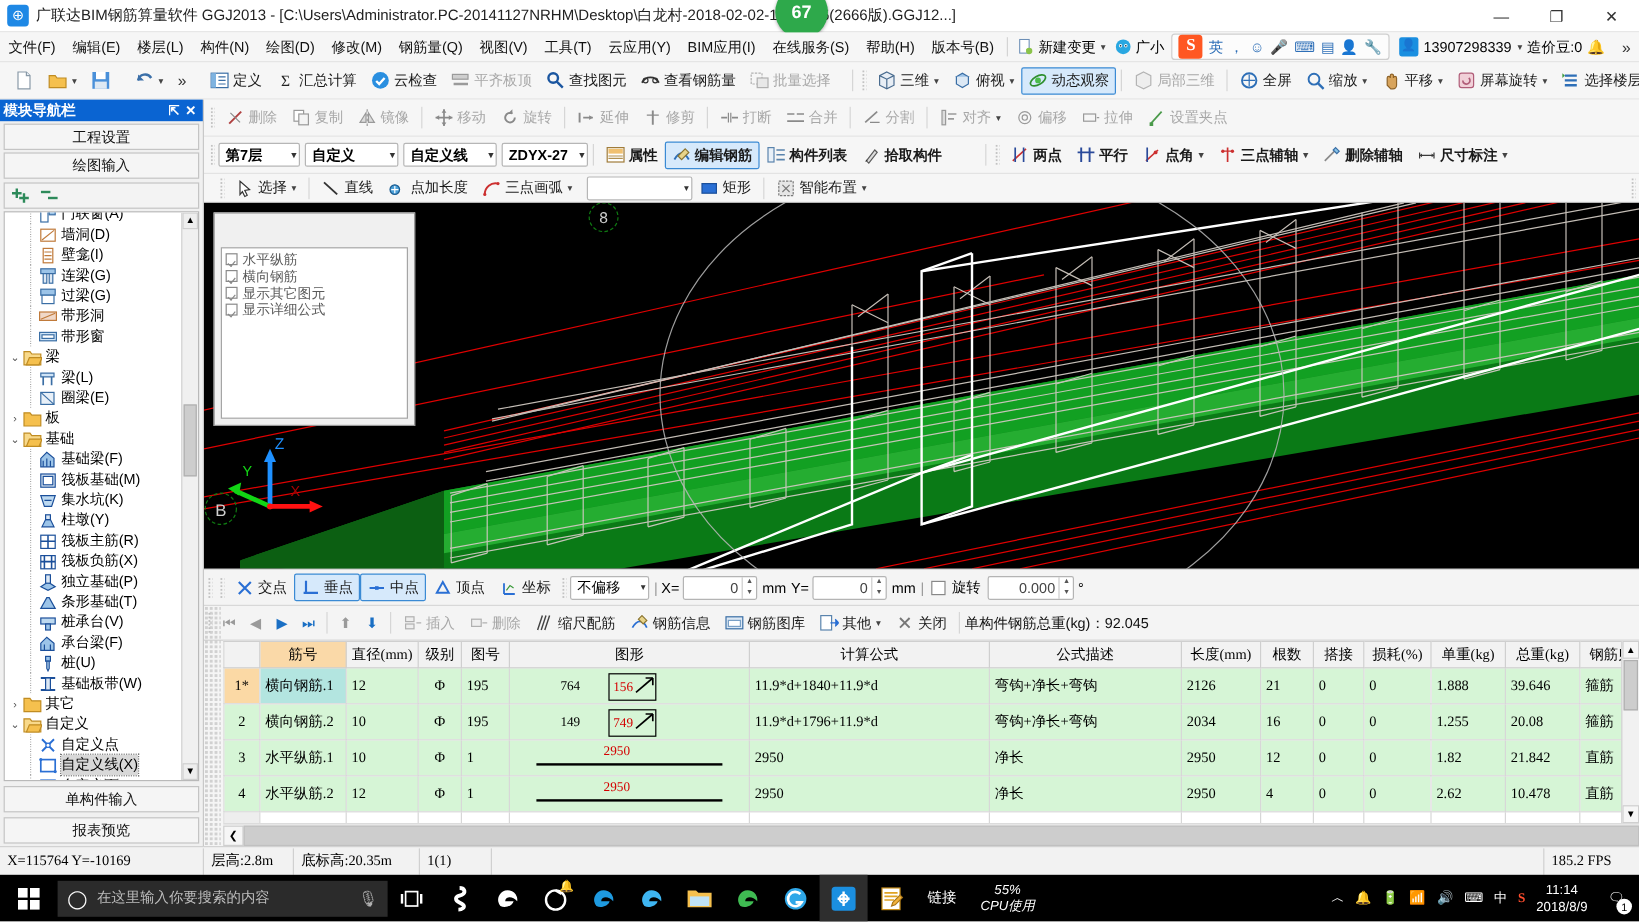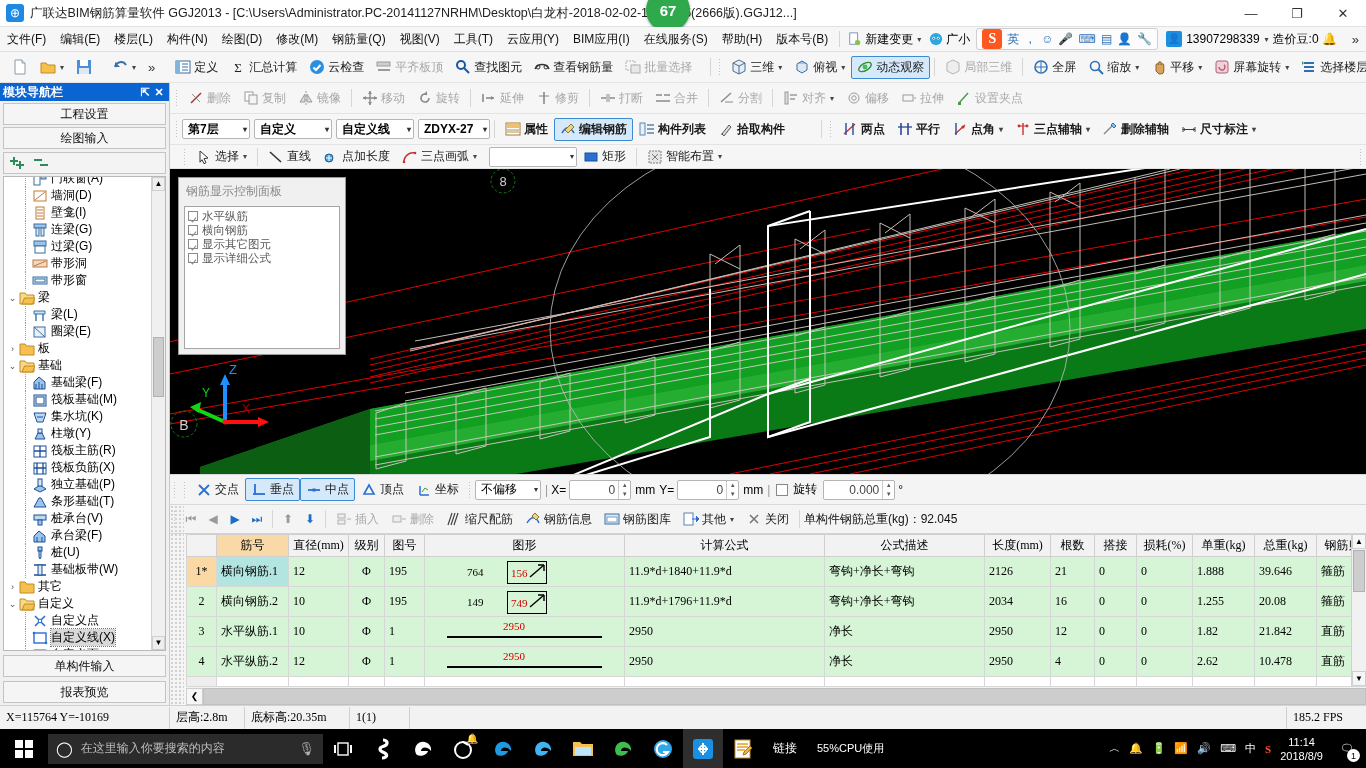--- a/index.html
+++ b/index.html
@@ -235,21 +235,21 @@
   .winlogo { width:18px;height:18px;display:grid;grid-template-columns:1fr 1fr;grid-template-rows:1fr 1fr;gap:2px; }
   .winlogo i { background:#fff; display:block; }
   .searchbox {
     width:275px;height:30px;background:#2b2b2b;display:flex;align-items:center;
     padding:0 8px; gap:8px;
   }
   .searchbox .txt{ color:#bdbdbd;font-size:12px;flex:1; }
   .tb-app { width:40px;height:39px;display:flex;align-items:center;justify-content:center;position:relative; }
   .tb-app.act { background:#2e2e2e; }
   .tray { display:flex;align-items:center;gap:9px;margin-left:auto;padding-right:4px;color:#fff;font-size:11px; }
-  .cpu { display:flex;flex-direction:row;align-items:center;color:#fff;font-size:11px;line-height:13px;}
+  .cpu { display:flex;flex-direction:column;align-items:center;color:#fff;font-size:11px;line-height:13px;font-style:italic;}
   .clock{ display:flex;flex-direction:column;align-items:center;color:#fff;font-size:11px;line-height:14px;}
   .notif{ width:30px;height:39px;display:flex;align-items:center;justify-content:center;position:relative;color:#fff;}
   .notif .cnt{position:absolute;right:2px;bottom:6px;width:13px;height:13px;border-radius:50%;
      background:#fff;color:#000;font-size:9px;display:flex;align-items:center;justify-content:center;}
 </style>
 </head>
 <body>
 
 <div id="app">
 
@@ -1140,21 +1140,20 @@
         <text x="72" y="244" font-size="12" fill="#aa0000" font-family="Liberation Sans, sans-serif">X</text>
         <line x1="55" y1="253" x2="26" y2="240" stroke="#12d515" stroke-width="4"></line>
         <polygon points="20,238 31,233 29,244" fill="#12d515"></polygon>
         <text x="32" y="228" font-size="12" fill="#12d515" font-family="Liberation Sans, sans-serif">Y</text>
         <circle cx="55" cy="253" r="2.5" fill="#ff1111"></circle>
       </g>
     </svg>
 
     
     <div class="panel-rebar">
-      <div class="ph">钢筋显示控制面板</div>
       <div class="pb" id="rebar-options">
           <div class="ckrow">
             <span class="ckbox"></span>
             <span>水平纵筋</span>
           </div>
           <div class="ckrow">
             <span class="ckbox"></span>
             <span>横向钢筋</span>
           </div>
           <div class="ckrow">

